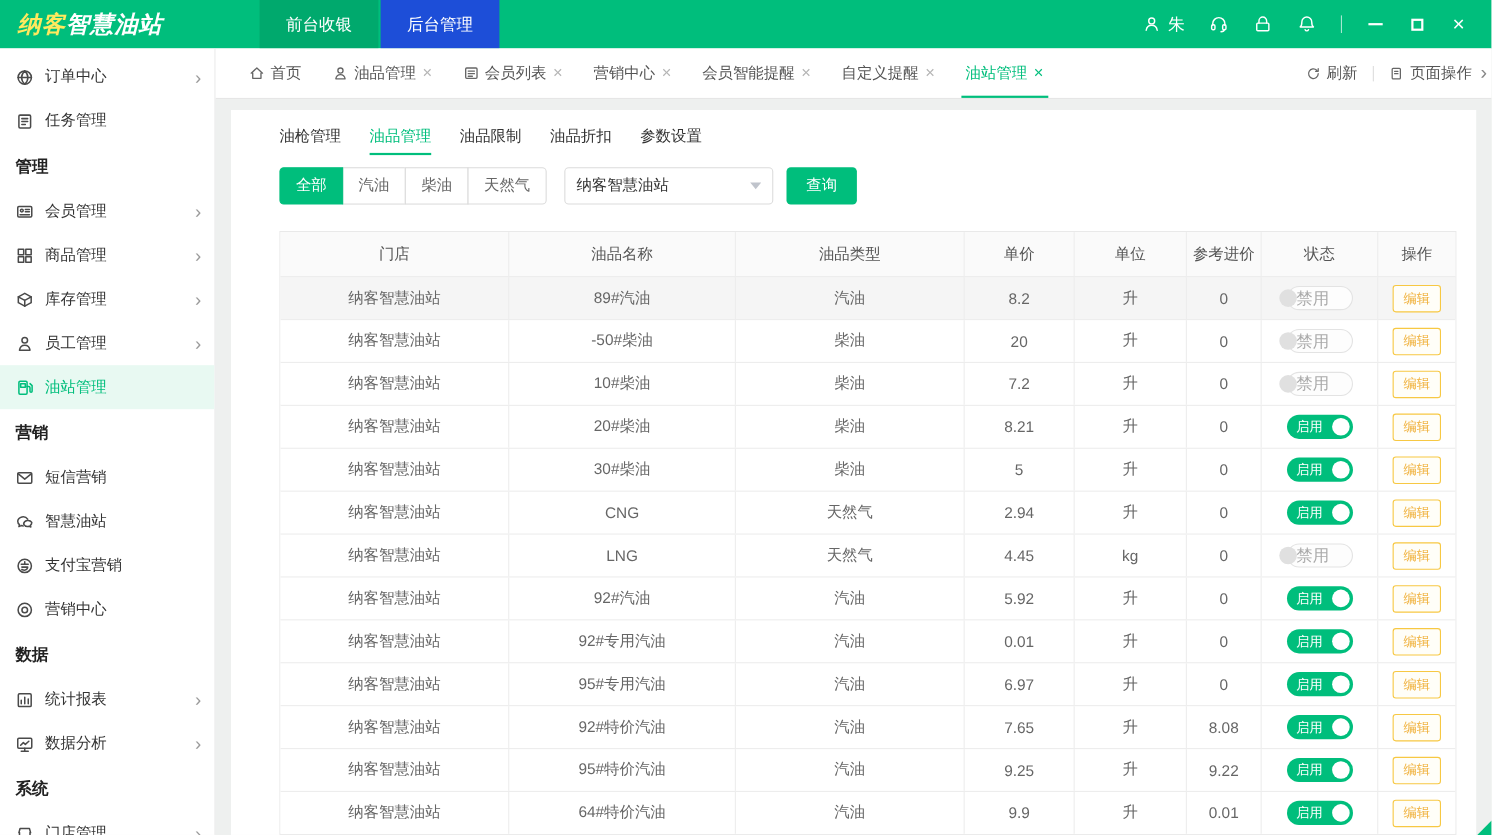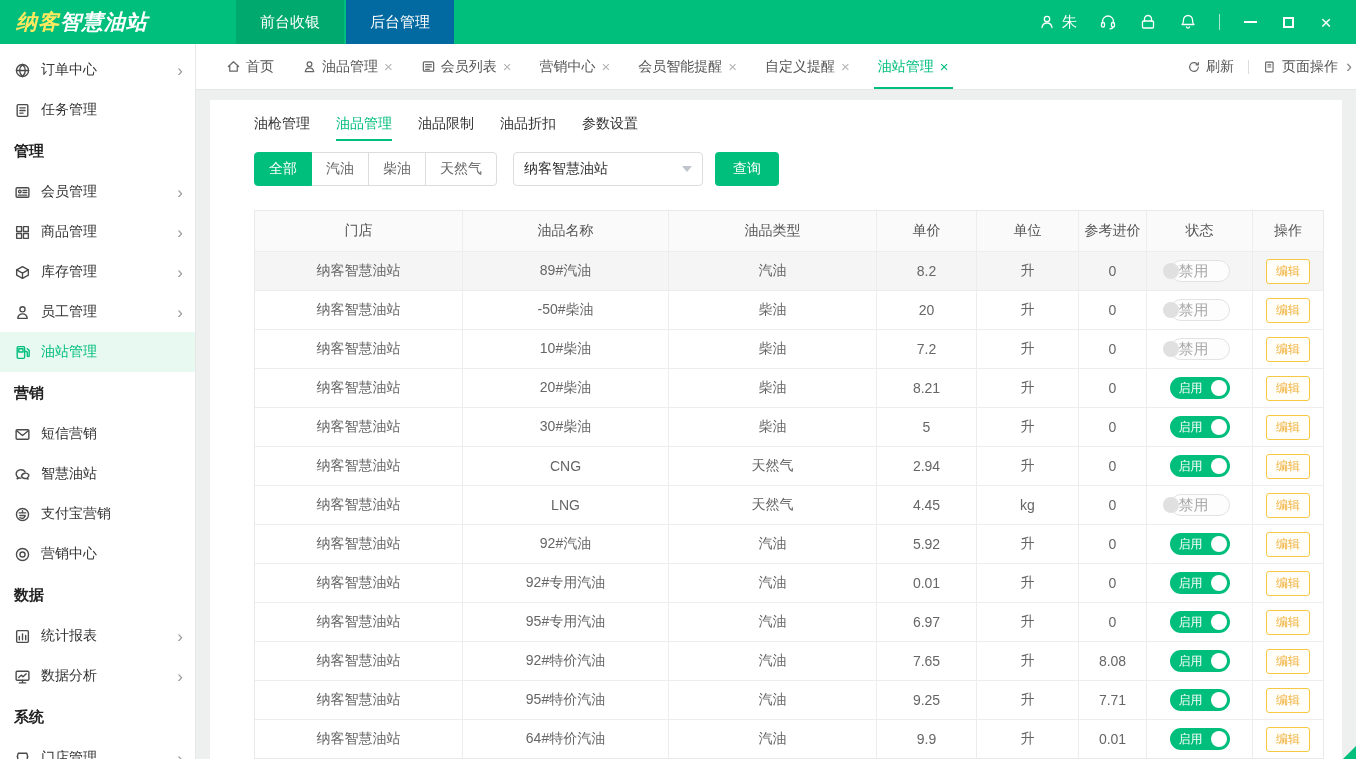--- a/index.html
+++ b/index.html
@@ -10,21 +10,21 @@
   .app { width:100%; height:100%; display:flex; flex-direction:column; position:relative; }
 
   
   .topbar { height:44px; background:#00be7c; display:flex; align-items:center; flex-shrink:0; }
   .logo { width:196px; padding-left:16px; font-size:21px; font-weight:bold; font-style:italic; letter-spacing:1px; white-space:nowrap; }
   .logo .p1 { color:#ffe95e; }
   .logo .p2 { color:#ffffff; }
   .topnav { display:flex; height:44px; margin-left:40px; }
   .topnav-btn { padding:0 24px; display:flex; align-items:center; color:#fff; font-size:15px; cursor:pointer; }
   .topnav-btn.front { background:#00a96d; margin-right:2px; }
-  .topnav-btn.back { background:#0369a1; }
+  .topnav-btn.back { background:#1d4ed8; }
   .top-right { margin-left:auto; display:flex; align-items:center; gap:22px; padding-right:22px; color:#fff; }
   .user { display:flex; align-items:center; gap:6px; cursor:pointer; font-size:15px; }
   .icon-18 svg { width:18px; height:18px; }
   .top-div { width:1px; height:16px; background:rgba(255,255,255,.65); }
   .winctl { display:flex; align-items:center; justify-content:center; width:16px; height:16px; cursor:pointer; }
   .win-min { width:13px; height:2px; background:#fff; display:inline-block; }
   .win-max { width:11px; height:11px; border:2px solid #fff; display:inline-block; }
   .win-close { font-size:19px; line-height:1; }
 
   .body-row { flex:1; display:flex; min-height:0; }
@@ -599,21 +599,21 @@
                   <div class="td col-op">
                     <button class="edit-btn">编辑</button>
                   </div>
                 </div>
                 <div class="trow">
                   <div class="td col-store">纳客智慧油站</div>
                   <div class="td col-name">95#特价汽油</div>
                   <div class="td col-type">汽油</div>
                   <div class="td col-price">9.25</div>
                   <div class="td col-unit">升</div>
-                  <div class="td col-ref">7.71</div>
+                  <div class="td col-ref">9.22</div>
                   <div class="td col-status">
                     <span class="toggle on">
                       <span class="tg-label">启用</span>
                       <span class="tg-knob"></span>
                     </span>
                   </div>
                   <div class="td col-op">
                     <button class="edit-btn">编辑</button>
                   </div>
                 </div>

